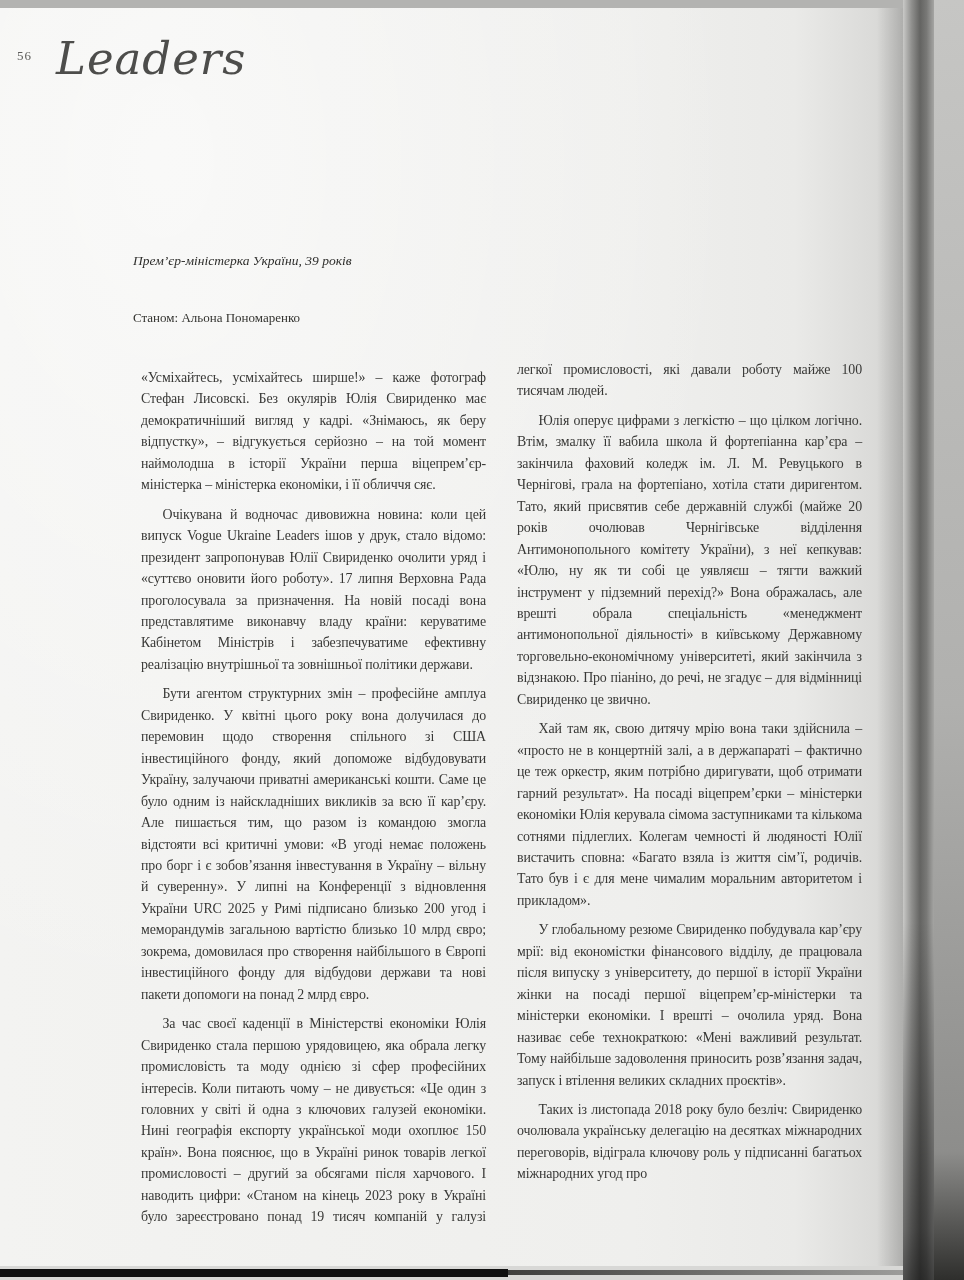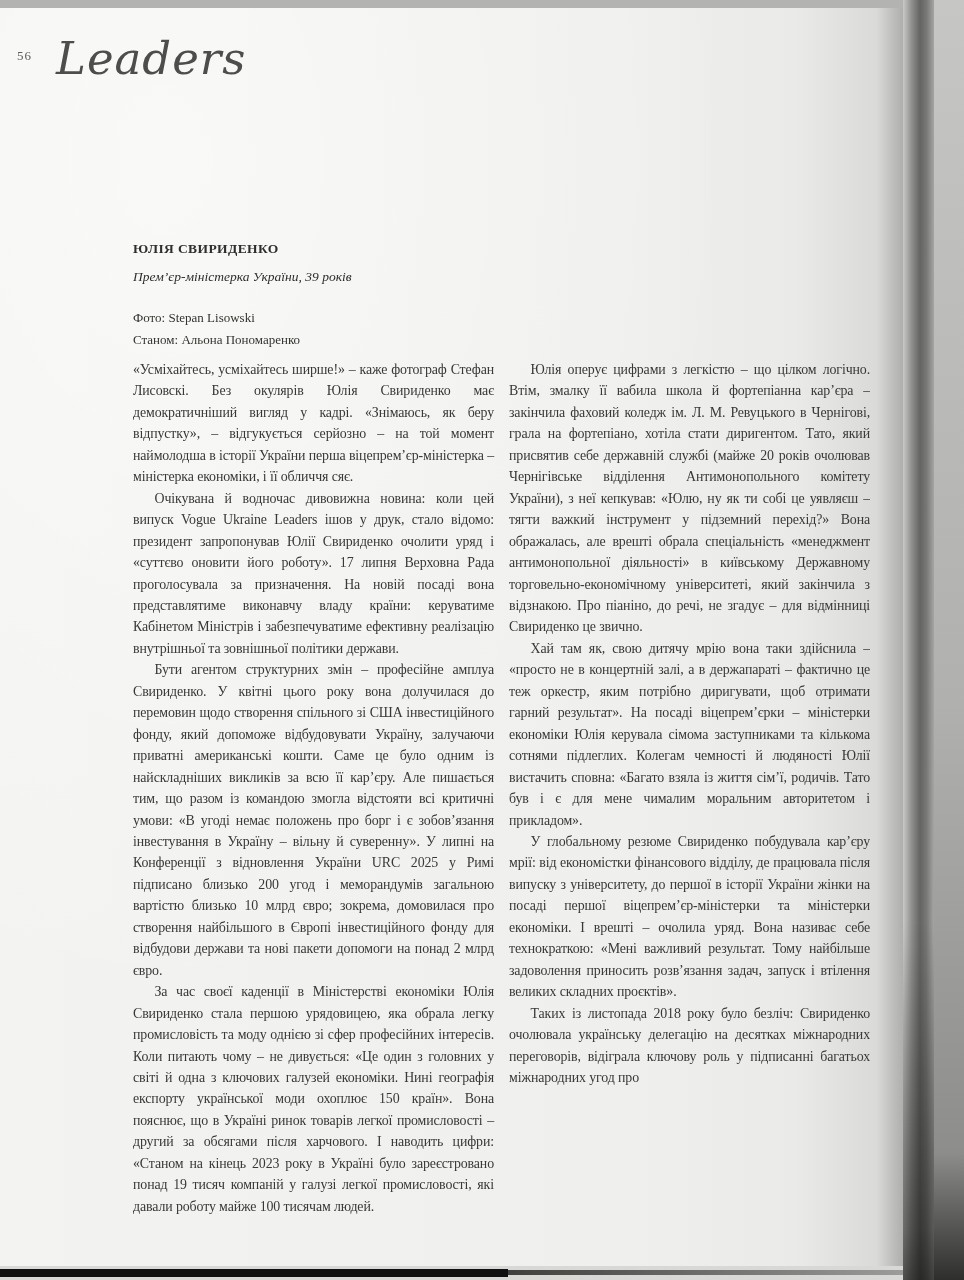--- a/index.html
+++ b/index.html
@@ -80,41 +80,39 @@
 
   
   .body-text{
     position:absolute;left:133px;top:351px;width:737px;height:894px;
     column-count:2;column-gap:15px;column-fill:auto;
     overflow:hidden;
     font-size:13.9px;line-height:21.45px;letter-spacing:-0.12px;
     text-align:justify;color:#38383,6;color:#383836;
     filter:blur(0.33px);
   }
-  .body-text p{margin:0;}
+  .body-text p{margin:8px;}
   .body-text p + p{text-indent:1.55em;}
 </style>
 </head>
 <body>
 
 <div class="stage">
 
   <div class="paper">
 
     <span class="page-num">56</span>
 
     <span class="section-title">Leaders</span>
 
     <div class="kicker">
-      <div class="name">ЮЛІЯ СВИРИДЕНКО</div>
       <div class="role">Прем’єр-міністерка України, 39 років</div>
     </div>
 
     <div class="credits">
-      <div>Фото: Stepan Lisowski</div>
       <div>Станом: Альона Пономаренко</div>
     </div>
 
     <div class="body-text">
         <p>«Усміхайтесь, усміхайтесь ширше!» – каже фотограф Стефан Лисовскі. Без окулярів Юлія Свириденко має демократичніший вигляд у кадрі. «Знімаюсь, як беру відпустку», – відгукується серйозно – на той момент наймолодша в історії України перша віцепрем’єр-міністерка – міністерка економіки, і її обличчя сяє.</p>
         <p>Очікувана й водночас дивовижна новина: коли цей випуск Vogue Ukraine Leaders ішов у друк, стало відомо: президент запропонував Юлії Свириденко очолити уряд і «суттєво оновити його роботу». 17 липня Верховна Рада проголосувала за призначення. На новій посаді вона представлятиме виконавчу владу країни: керуватиме Кабінетом Міністрів і забезпечуватиме ефективну реалізацію внутрішньої та зовнішньої політики держави.</p>
         <p>Бути агентом структурних змін – професійне амплуа Свириденко. У квітні цього року вона долучилася до перемовин щодо створення спільного зі США інвестиційного фонду, який допоможе відбудовувати Україну, залучаючи приватні американські кошти. Саме це було одним із найскладніших викликів за всю її кар’єру. Але пишається тим, що разом із командою змогла відстояти всі критичні умови: «В угоді немає положень про борг і є зобов’язання інвестування в Україну – вільну й суверенну». У липні на Конференції з відновлення України URC 2025 у Римі підписано близько 200 угод і меморандумів загальною вартістю близько 10 млрд євро; зокрема, домовилася про створення найбільшого в Європі інвестиційного фонду для відбудови держави та нові пакети допомоги на понад 2 млрд євро.</p>
         <p>За час своєї каденції в Міністерстві економіки Юлія Свириденко стала першою урядовицею, яка обрала легку промисловість та моду однією зі сфер професійних інтересів. Коли питають чому – не дивується: «Це один з головних у світі й одна з ключових галузей економіки. Нині географія експорту української моди охоплює 150 країн». Вона пояснює, що в Україні ринок товарів легкої промисловості – другий за обсягами після харчового. І наводить цифри: «Станом на кінець 2023 року в Україні було зареєстровано понад 19 тисяч компаній у галузі легкої промисловості, які давали роботу майже 100 тисячам людей.</p>
         <p>Юлія оперує цифрами з легкістю – що цілком логічно. Втім, змалку її вабила школа й фортепіанна кар’єра – закінчила фаховий коледж ім. Л. М. Ревуцького в Чернігові, грала на фортепіано, хотіла стати диригентом. Тато, який присвятив себе державній службі (майже 20 років очолював Чернігівське відділення Антимонопольного комітету України), з неї кепкував: «Юлю, ну як ти собі це уявляєш – тягти важкий інструмент у підземний перехід?» Вона ображалась, але врешті обрала спеціальність «менеджмент антимонопольної діяльності» в київському Державному торговельно-економічному університеті, який закінчила з відзнакою. Про піаніно, до речі, не згадує – для відмінниці Свириденко це звично.</p>
         <p>Хай там як, свою дитячу мрію вона таки здійснила – «просто не в концертній залі, а в держапараті – фактично це теж оркестр, яким потрібно диригувати, щоб отримати гарний результат». На посаді віцепрем’єрки – міністерки економіки Юлія керувала сімома заступниками та кількома сотнями підлеглих. Колегам чемності й людяності Юлії вистачить сповна: «Багато взяла із життя сім’ї, родичів. Тато був і є для мене чималим моральним авторитетом і прикладом».</p>

